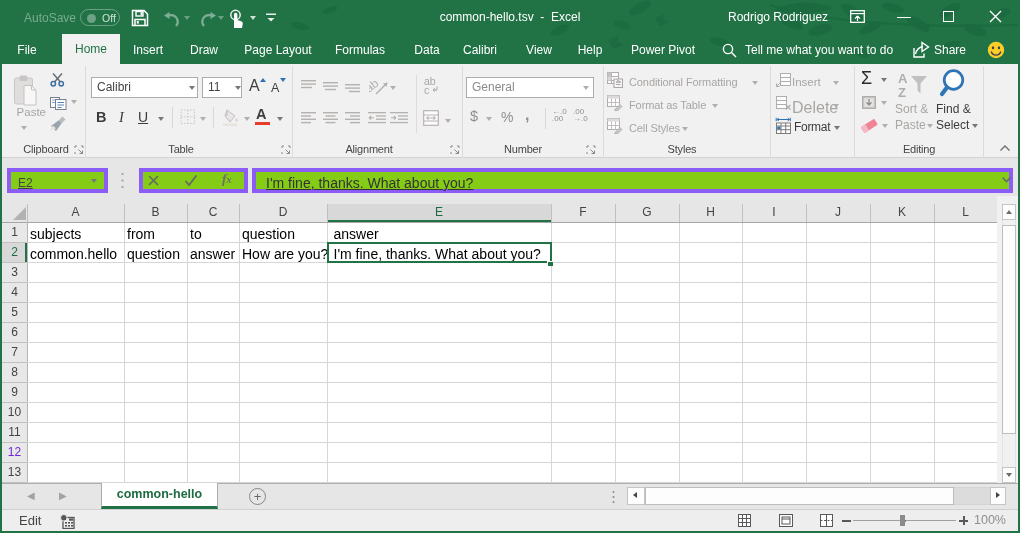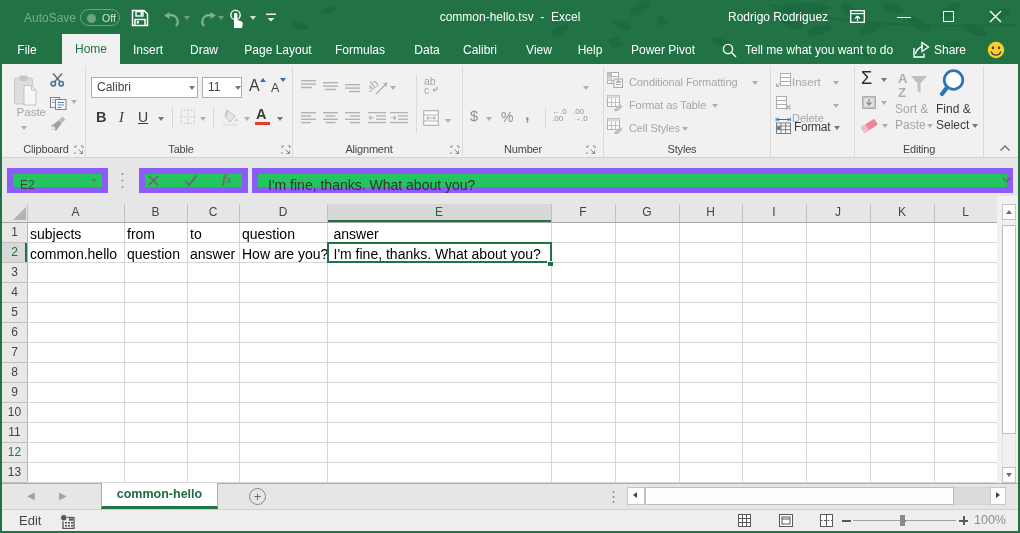--- a/index.html
+++ b/index.html
@@ -20,21 +20,21 @@
 
 #ribbon { left:0; top:64px; width:1020px; height:94px; background:#f2f1f1; border-bottom:1px solid #d5d2ce; }
 .gsep { position:absolute; top:2px; width:1px; height:148px; background:#dcdadb; }
 .glabel { position:absolute; top:80px; font-size:11px; color:#464646; width:120px; text-align:center; letter-spacing:-0.2px; }
 
 .combo { position:absolute; background:#fff; border:1px solid #acacac; font-size:12px; color:#444; }
 .carrowd { position:absolute; width:0; height:0; border-left:3.5px solid transparent; border-right:3.5px solid transparent; border-top:4px solid #777; }
 .carrowg { position:absolute; width:0; height:0; border-left:3.5px solid transparent; border-right:3.5px solid transparent; border-top:4px solid #b0afad; }
 
 #fbar { left:0; top:158px; width:1020px; height:38px; background:#e6e6e6; }
-.fbox { position:absolute; background:#22c55e; border:6px solid #8b5cf6; }
+.fbox { position:absolute; background:#84cc16; border:4px solid #8b5cf6;text-decoration:underline; }
 
 #grid { left:2px; top:196px; width:1000px; height:287px; background:#e6e6e6; }
 .colhdr { position:absolute; top:7px; height:19px; font-size:12px; color:#444; text-align:center; line-height:19px; }
 .rowhdr { position:absolute; left:0; width:25px; font-size:12px; color:#444; text-align:center; height:20px; line-height:20px; }
 .cellrow { position:absolute; font-size:14px; color:#000; height:20px; line-height:20px; white-space:nowrap; }
 
 #sheetbar { left:2px; top:483px; width:1016px; height:26px; background:#e6e6e6; border-top:1px solid #aeaeae; }
 #statusbar { left:2px; top:509px; width:1016px; height:22px; background:#efeeee; border-top:1px solid #d0d0d0; }
 #winborder { left:0; top:0; width:1020px; height:533px; border-left:2px solid #217346; border-right:2px solid #217346; border-bottom:2px solid #217346; pointer-events:none; }
 </style>
@@ -310,20 +310,21 @@
     <line x1="0.7" y1="11" x2="15.3" y2="11" stroke="#b9b2b4"></line>
     <path d="M3.5 8 h9 M3.5 8 l2 -1.6 M3.5 8 l2 1.6 M12.5 8 l-2 -1.6 M12.5 8 l-2 1.6" stroke="#b9b2b4" stroke-width="1.1" fill="none"></path>
   </svg>
   <div class="carrowg" style="left:445px;top:55px;"></div>
   <div class="glabel" style="left:309px;top:79px;">Alignment</div>
   <svg class="abs" style="left:450px;top:81px;" width="10" height="10" viewBox="0 0 10 10">
     <path d="M1 3 V1 H3 M7 1 H9 V3 M1 7 V9" fill="none" stroke="#898989"></path>
     <path d="M4.5 4.5 L8.5 8.5 M8.5 5.5 V8.5 H5.5" fill="none" stroke="#898989"></path>
   </svg>
 
+  <div class="combo" style="left:466px;top:13px;width:128px;height:21px;line-height:19px;padding-left:5px;color:#8b8b8b;">General</div>
   <div class="carrowg" style="left:583px;top:22px;"></div>
   <div class="abs" style="left:470px;top:44px;font-size:14.5px;color:#8f8f8f;">$</div>
   <div class="carrowg" style="left:486px;top:53px;"></div>
   <div class="abs" style="left:501px;top:45px;font-size:14px;color:#8f8f8f;">%</div>
   <div class="abs" style="left:525px;top:42px;font-size:16px;font-weight:bold;color:#8f8f8f;">,</div>
   <div class="abs" style="left:545px;top:44px;width:1px;height:21px;background:#d9d7d7;"></div>
   <div class="abs" style="left:552px;top:45px;font-size:8px;color:#8f8f8f;line-height:6.5px;">←.0<br>.00</div>
   <div class="abs" style="left:573px;top:45px;font-size:8px;color:#8f8f8f;line-height:6.5px;">.00<br>→.0</div>
   <div class="glabel" style="left:463px;top:79px;">Number</div>
   <svg class="abs" style="left:586px;top:81px;" width="10" height="10" viewBox="0 0 10 10">
@@ -378,21 +379,21 @@
   <div class="abs" style="left:792px;top:12px;font-size:11.5px;color:#a8a6a4;">Insert</div>
   <div class="carrowg" style="left:833px;top:17px;"></div>
   <svg class="abs" style="left:776px;top:32px;" width="15" height="14" viewBox="0 0 15 14">
     <g fill="#fdfdfd" stroke="#b0aeac">
         <rect x="0.5" y="0.5" width="10" height="4"></rect>
         <rect x="0.5" y="4.5" width="10" height="4"></rect>
         <rect x="0.5" y="8.5" width="10" height="4"></rect>
       </g>
     <path d="M10 9 l4.5 4.5 M14.5 9 L10 13.5" stroke="#b0aeac" stroke-width="1.2" fill="none"></path>
   </svg>
-  <div class="abs" style="left:792px;top:48px;font-size:11px;color:#a8a6a4;">Delete</div>
+  <div class="abs" style="left:792px;top:35px;font-size:16px;color:#a8a6a4;">Delete</div>
   <div class="carrowg" style="left:833px;top:40px;"></div>
   <svg class="abs" style="left:775px;top:53px;" width="17" height="17" viewBox="0 0 17 17">
     <path d="M2 2.5 h12.5 M2 2.5 l1.8 -1.3 M2 2.5 l1.8 1.3 M14.5 2.5 l-1.8 -1.3 M14.5 2.5 l-1.8 1.3 M1.2 0.8 v3.4 M15.3 0.8 v3.4" stroke="#2f70b6" stroke-width="1" fill="none"></path>
     <rect x="1.5" y="6" width="14" height="10.5" fill="#fdfdfd" stroke="#7e7c7a"></rect>
     <line x1="1.5" y1="9" x2="15.5" y2="9" stroke="#7e7c7a"></line>
     <line x1="1.5" y1="12.7" x2="15.5" y2="12.7" stroke="#7e7c7a"></line>
     <line x1="6" y1="6" x2="6" y2="16.5" stroke="#7e7c7a"></line>
       <line x1="10.7" y1="6" x2="10.7" y2="16.5" stroke="#7e7c7a"></line>
     <rect x="2.2" y="9.6" width="3.3" height="2.6" fill="#2e75b6"></rect>
   </svg>
@@ -551,21 +552,21 @@
       <div class="rowhdr" style="top:46.4px;color:#1e6b41;">2</div>
       <div class="rowhdr" style="top:66.4px;color:#444;">3</div>
       <div class="rowhdr" style="top:86.4px;color:#444;">4</div>
       <div class="rowhdr" style="top:106.4px;color:#444;">5</div>
       <div class="rowhdr" style="top:126.4px;color:#444;">6</div>
       <div class="rowhdr" style="top:146.4px;color:#444;">7</div>
       <div class="rowhdr" style="top:166.4px;color:#444;">8</div>
       <div class="rowhdr" style="top:186.4px;color:#444;">9</div>
       <div class="rowhdr" style="top:206.4px;color:#444;">10</div>
       <div class="rowhdr" style="top:226.4px;color:#444;">11</div>
-      <div class="rowhdr" style="top:246.4px;color:#15803d;">12</div>
+      <div class="rowhdr" style="top:246.4px;color:#6d28d9;">12</div>
       <div class="rowhdr" style="top:266.4px;color:#444;">13</div>
     </div>
 
   <div class="cellrow" style="left:28px;top:28px;">subjects</div>
   <div class="cellrow" style="left:125px;top:28px;">from</div>
   <div class="cellrow" style="left:188px;top:28px;">to</div>
   <div class="cellrow" style="left:240px;top:28px;">question</div>
   <div class="cellrow" style="left:331.5px;top:28px;">answer</div>
   <div class="cellrow" style="left:28px;top:48px;">common.hello</div>
   <div class="cellrow" style="left:125px;top:48px;">question</div>

